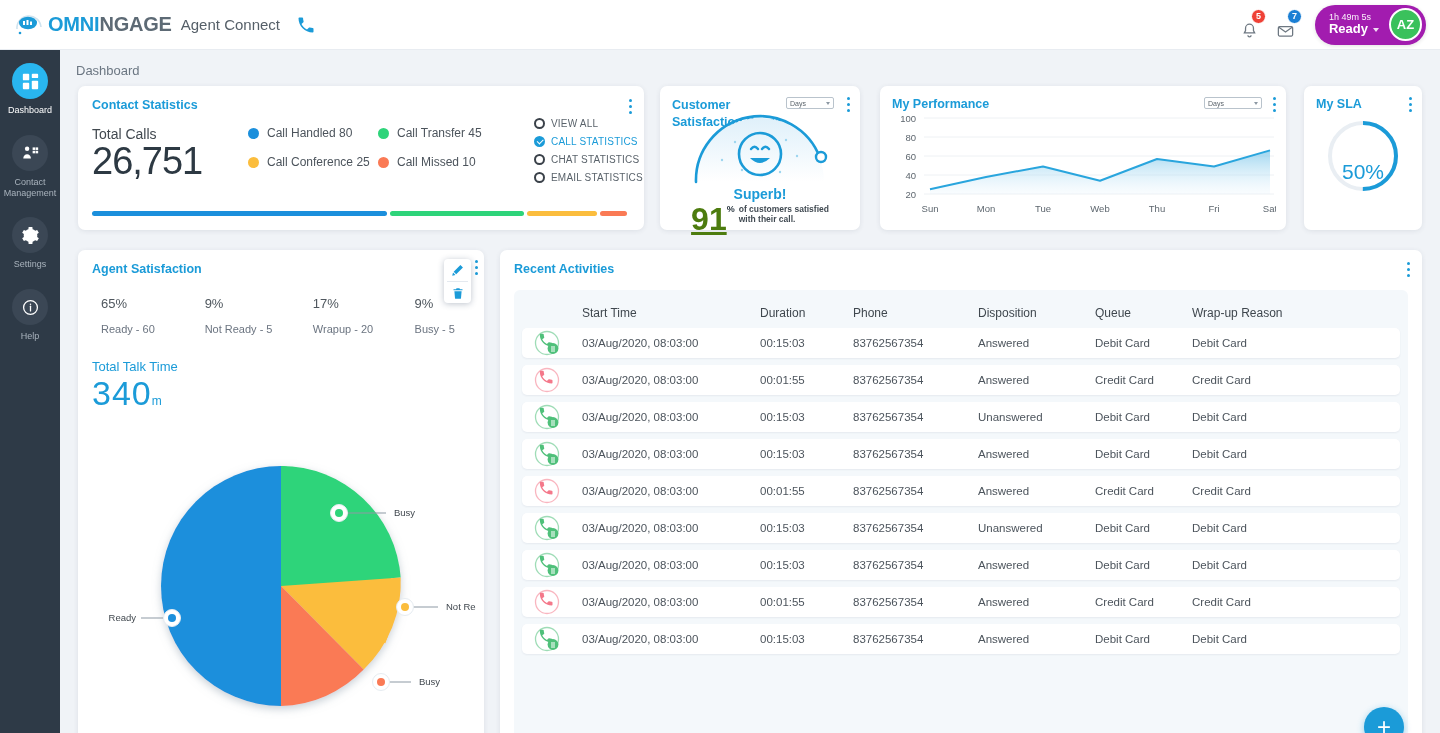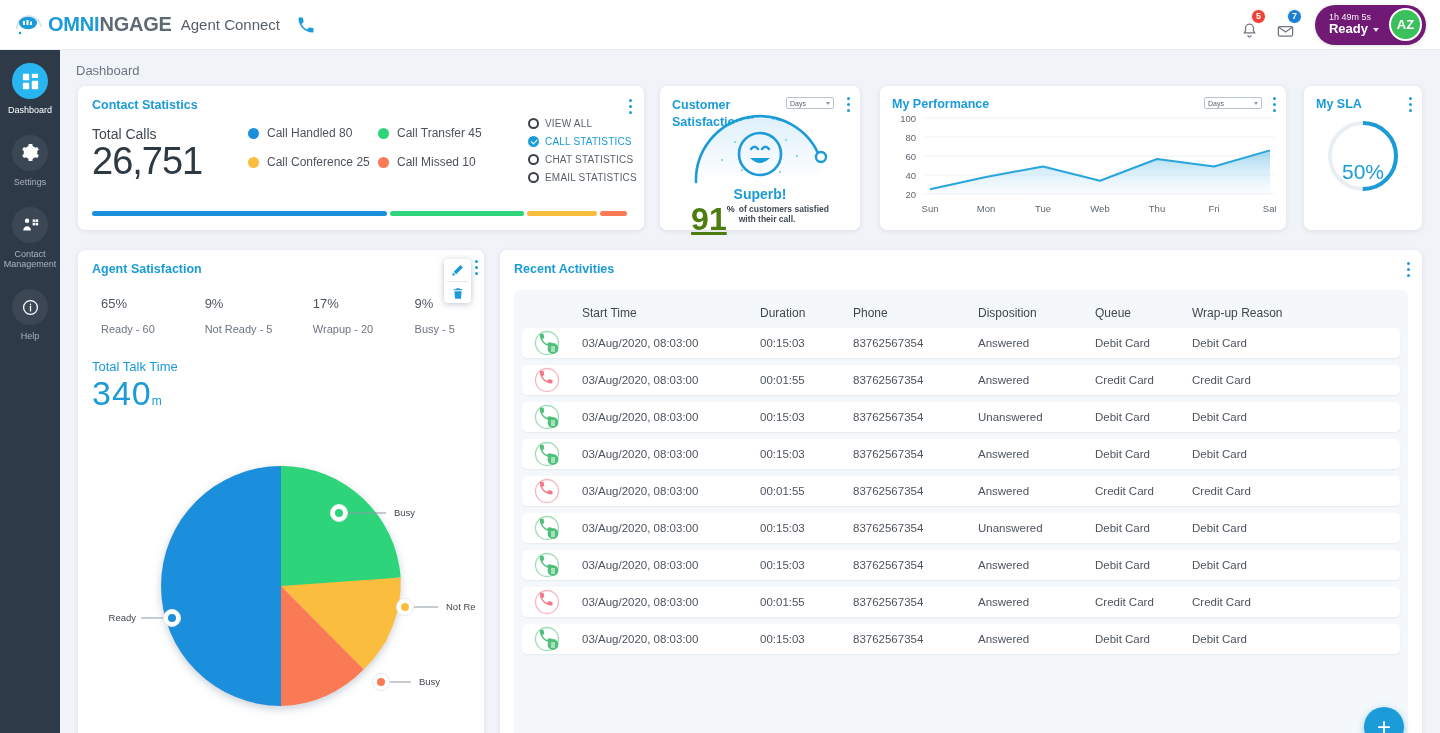--- a/index.html
+++ b/index.html
@@ -31,21 +31,21 @@
   .badge {
     position: absolute; top: -1px; right: -1px; min-width: 15px; height: 15px;
     border-radius: 50%; color: #fff; font-size: 9px; font-weight: bold;
     display: flex; align-items: center; justify-content: center;
     border: 1.5px solid #fff;
   }
   .badge.red { background: #ef4136; }
   .badge.blue { background: #1b7fd4; }
 
   .status-pill {
-    display: flex; align-items: center; background: #701a75;
+    display: flex; align-items: center; background: #a21caf;
     border-radius: 22px; height: 40px; padding: 0 4px 0 14px; margin-left: 8px;
     box-shadow: 0 1px 4px rgba(0,0,0,.12);
   }
   .status-txt { color: #fff; line-height: 1.12; margin-right: 10px; }
   .status-timer { font-size: 9px; opacity: .95; }
   .status-state { font-size: 13px; font-weight: bold; display: flex; align-items: center; }
   .status-caret {
     display: inline-block; width: 0; height: 0; margin-left: 5px;
     border-left: 3.5px solid transparent; border-right: 3.5px solid transparent;
     border-top: 4px solid rgba(255,255,255,.85);
@@ -92,21 +92,21 @@
   #contact-stats { left: 18px; top: 36px; width: 566px; height: 144px; padding: 12px 14px; }
   .total-lab { font-size: 14px; color: #41484f; margin-top: 14px; }
   .total-num { font-size: 38px; color: #2d3943; font-weight: 300; letter-spacing: -1px; margin-top: -2px;}
   .legend-grid {
     position: absolute; left: 170px; top: 40px; width: 280px;
     display: flex; flex-wrap: wrap;
   }
   .legend-item { width: 130px; display: flex; align-items: center; margin-bottom: 15px; font-size: 12px; color: #4c545c; }
   .dot { width: 11px; height: 11px; border-radius: 50%; margin-right: 8px; flex: none; }
   .radio-col { position: absolute; left: 450px; top: 32px; }
-  .radio-row { display: flex; align-items: center; margin-bottom: 7px; font-size: 10px; color: #5a636b; cursor: pointer; letter-spacing: .2px;}
+  .radio-row { display: flex; align-items: center; margin-bottom: 7px; font-size: 10px; color: #5a636b; cursor: pointer; letter-spacing: .2px; margin-left: 6px;}
   .radio-row.sel { color: #1b9bd8; }
   .radio-mark {
     width: 11px; height: 11px; border-radius: 50%; border: 2px solid #3a4149;
     margin-right: 6px; flex: none;
   }
   .radio-row.sel .radio-mark {
     background: #1b9bd8; border-color: #1b9bd8;
     display: flex; align-items: center; justify-content: center;
   }
   .radio-row.sel .radio-mark::after {
@@ -252,37 +252,37 @@
             <rect x="11.5" y="1" width="7.5" height="5" rx="1"></rect>
           <rect x="1" y="11.5" width="7.5" height="7.5" rx="1"></rect>
             <rect x="11.5" y="9" width="7.5" height="10" rx="1"></rect>
         </svg>
       </div>
       <div class="side-lab">Dashboard</div>
     </div>
     <div class="side-item">
       <div class="side-ico">
         <svg width="17" height="17" viewBox="0 0 20 20" fill="#fff">
-          <path d="M10 6.5a3.5 3.5 0 1 0 0 7 3.5 3.5 0 0 0 0-7zm8 3.5c0-.6-.1-1.2-.2-1.7l2-1.5-2-3.4-2.3 1a7.6 7.6 0 0 0-3-1.7L12.2 0H7.8l-.3 2.7a7.6 7.6 0 0 0-3 1.7l-2.3-1-2 3.4 2 1.5a7.8 7.8 0 0 0 0 3.4l-2 1.5 2 3.4 2.3-1a7.6 7.6 0 0 0 3 1.7l.3 2.7h4.4l.3-2.7a7.6 7.6 0 0 0 3-1.7l2.3 1 2-3.4-2-1.5c.1-.5.2-1.1.2-1.7z"></path>
-        </svg>
-      </div>
-      <div class="side-lab">Settings</div>
-    </div>
-    <div class="side-item">
-      <div class="side-ico">
-        <svg width="17" height="17" viewBox="0 0 20 20" fill="#fff">
           <circle cx="6" cy="5.5" r="2.6"></circle>
             <path d="M1.5 17c0-3 2-5 4.5-5s4.5 2 4.5 5z"></path>
           <rect x="12.5" y="4" width="3" height="3"></rect>
             <rect x="16" y="4" width="3" height="3"></rect>
           <rect x="12.5" y="8" width="3" height="3"></rect>
             <rect x="16" y="8" width="3" height="3"></rect>
         </svg>
       </div>
       <div class="side-lab">Contact Management</div>
+    </div>
+    <div class="side-item">
+      <div class="side-ico">
+        <svg width="17" height="17" viewBox="0 0 20 20" fill="#fff">
+          <path d="M10 6.5a3.5 3.5 0 1 0 0 7 3.5 3.5 0 0 0 0-7zm8 3.5c0-.6-.1-1.2-.2-1.7l2-1.5-2-3.4-2.3 1a7.6 7.6 0 0 0-3-1.7L12.2 0H7.8l-.3 2.7a7.6 7.6 0 0 0-3 1.7l-2.3-1-2 3.4 2 1.5a7.8 7.8 0 0 0 0 3.4l-2 1.5 2 3.4 2.3-1a7.6 7.6 0 0 0 3 1.7l.3 2.7h4.4l.3-2.7a7.6 7.6 0 0 0 3-1.7l2.3 1 2-3.4-2-1.5c.1-.5.2-1.1.2-1.7z"></path>
+        </svg>
+      </div>
+      <div class="side-lab">Settings</div>
     </div>
     <div class="side-item">
       <div class="side-ico">
         <svg width="19" height="19" viewBox="0 0 22 22" fill="none" stroke="#fff" stroke-width="1.5">
           <circle cx="11" cy="11" r="8"></circle>
             <path d="M11 9.5v5.5" stroke-linecap="round"></path>
             <circle cx="11" cy="7.2" r=".9" fill="#fff" stroke="none"></circle>
         </svg>
       </div>
       <div class="side-lab">Help</div>

